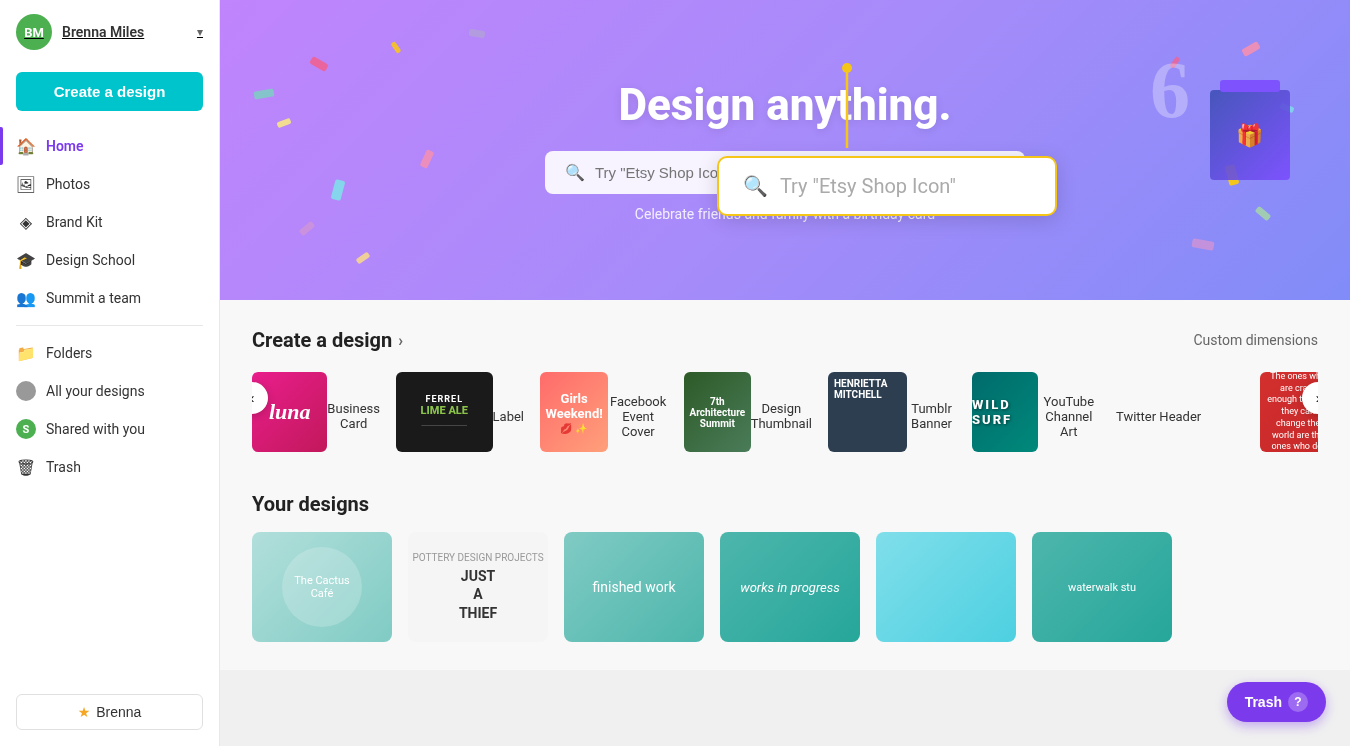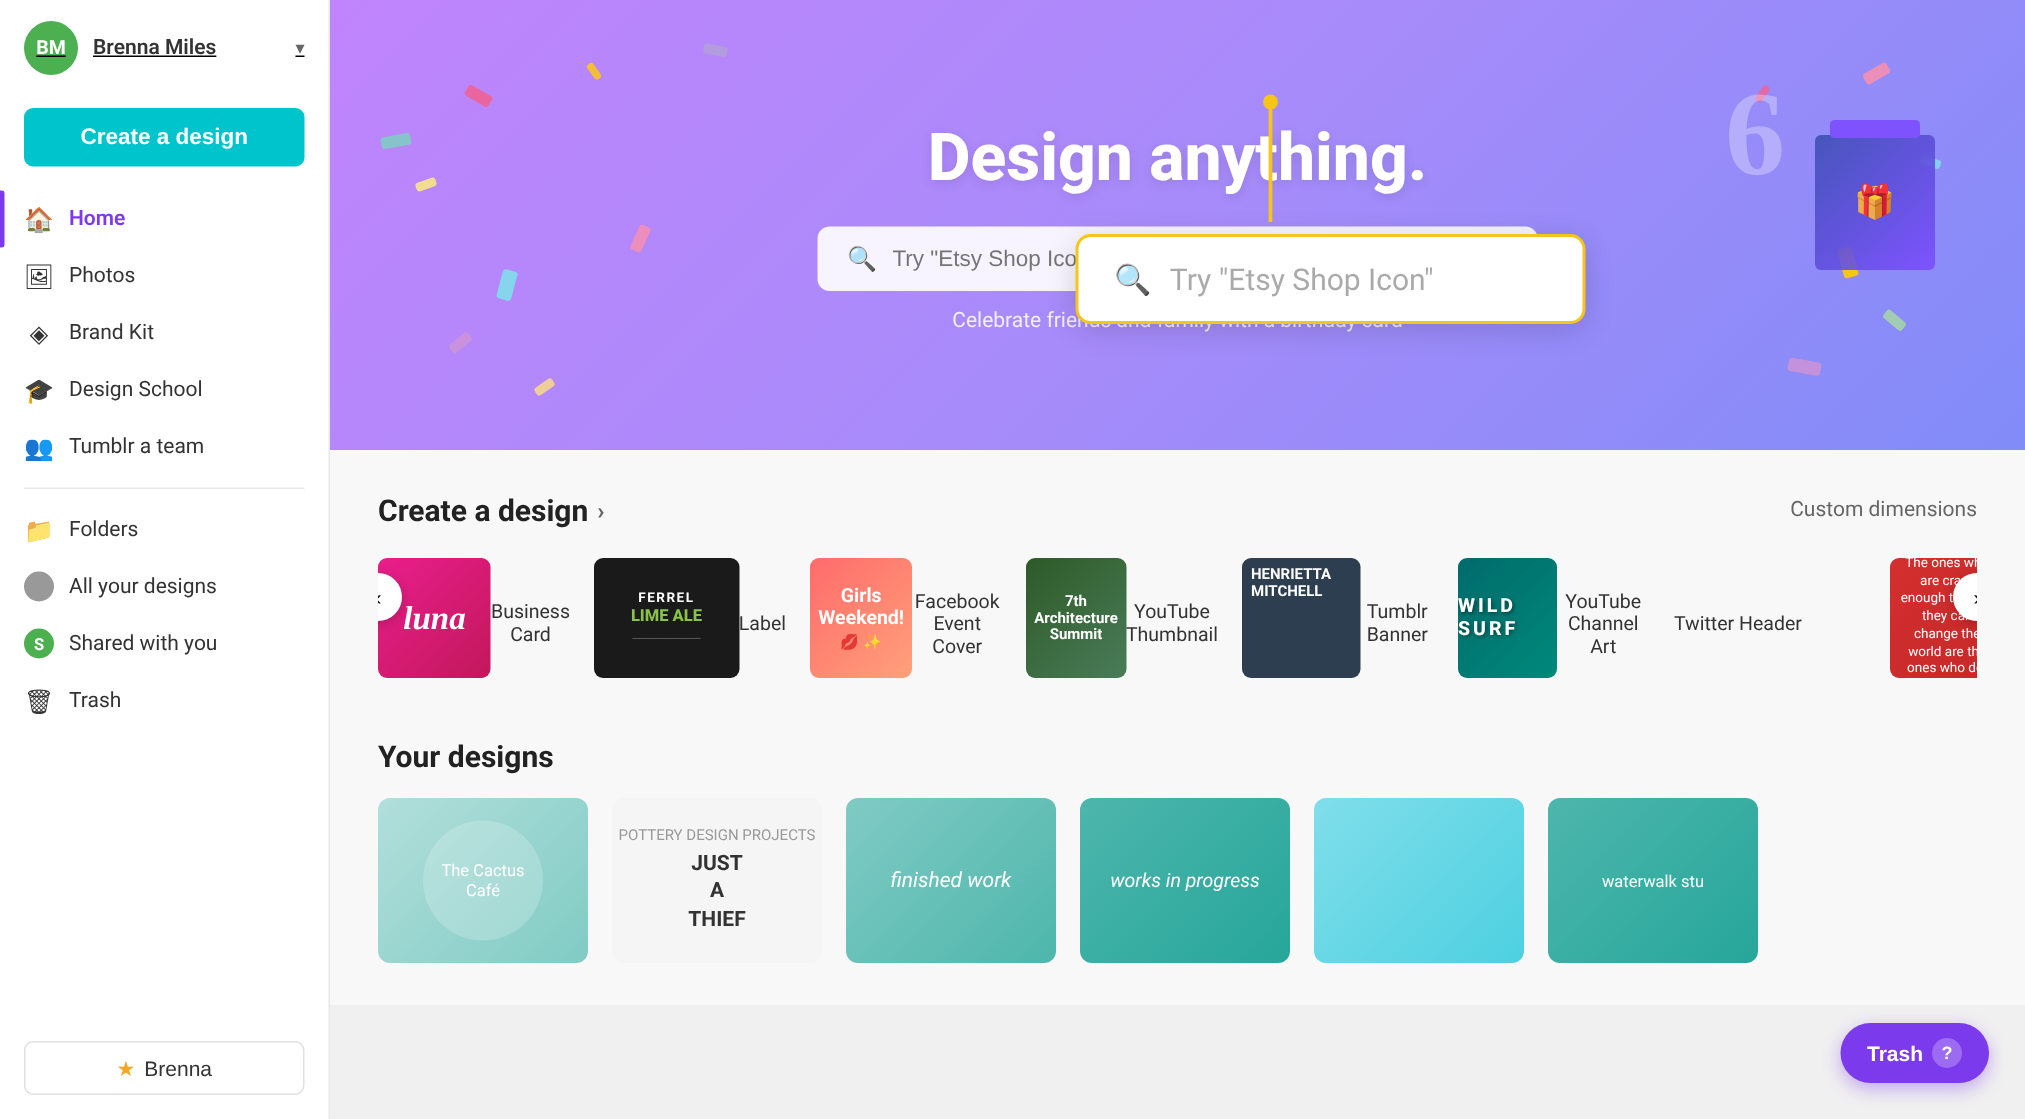--- a/index.html
+++ b/index.html
@@ -471,21 +471,21 @@
   <div class="nav-item">
     <span class="nav-icon">◈</span>
     <span>Brand Kit</span>
   </div>
   <div class="nav-item">
     <span class="nav-icon">🎓</span>
     <span>Design School</span>
   </div>
   <div class="nav-item">
     <span class="nav-icon">👥</span>
-    <span>Tumblr a team</span>
+    <span>Summit a team</span>
   </div>
 
   <div class="nav-divider"></div>
 
   <div class="nav-item">
     <span class="nav-icon nav-section-icon-folder">📁</span>
     <span>Folders</span>
   </div>
   <div class="nav-item">
     <span class="nav-icon" style="width:20px;height:20px;border-radius:50%;background:#999;display:flex;align-items:center;justify-content:center;"></span>
@@ -599,21 +599,21 @@
               <div style="font-size:10px;margin-top:2px;">💋 ✨</div>
             </div>
           </div>
           <span class="carousel-label">Facebook Event Cover</span>
         </div>
 
         <div class="carousel-item">
           <div class="carousel-thumb thumb-yt-thumb">
             <div>7th Architecture Summit</div>
           </div>
-          <span class="carousel-label">YouTube Thumbnail</span>
+          <span class="carousel-label">Design Thumbnail</span>
         </div>
 
         <div class="carousel-item">
           <div class="carousel-thumb thumb-tumblr">
             <div style="color:#fff;font-size:10px;font-weight:700;">HENRIETTA MITCHELL</div>
           </div>
           <span class="carousel-label">Tumblr Banner</span>
         </div>
 
         <div class="carousel-item">
@@ -645,21 +645,21 @@
         <div class="design-thumb your-design-1">
           <div style="width:80px;height:80px;background:rgba(255,255,255,0.2);border-radius:50%;margin:15px auto;display:flex;align-items:center;justify-content:center;color:#fff;font-size:11px;text-align:center;padding:8px;">The Cactus Café</div>
         </div>
 
         <div class="design-thumb" style="background:#f5f5f5;display:flex;flex-direction:column;align-items:center;justify-content:center;">
           <div style="font-size:10px;color:#999;text-align:center;margin-bottom:4px;">POTTERY DESIGN PROJECTS</div>
           <div style="font-size:14px;font-weight:700;color:#333;text-align:center;line-height:1.3;">JUST<br>A<br>THIEF</div>
         </div>
 
         <div class="design-thumb your-design-3">
-          <div style="color:#fff;font-size:14px;font-style:italic;text-align:left;padding:10px;">finished work</div>
+          <div style="color:#fff;font-size:14px;text-align:left;padding:10px;">finished work</div>
         </div>
 
         <div class="design-thumb your-design-4">
           <div style="color:#fff;font-size:13px;font-style:italic;text-align:center;padding:10px;">works in progress</div>
         </div>
 
         <div class="design-thumb" style="background:linear-gradient(135deg,#80deea,#4dd0e1);"></div>
 
         <div class="design-thumb your-design-6">
           <div style="color:#fff;font-size:11px;text-align:center;">waterwalk stu</div>

